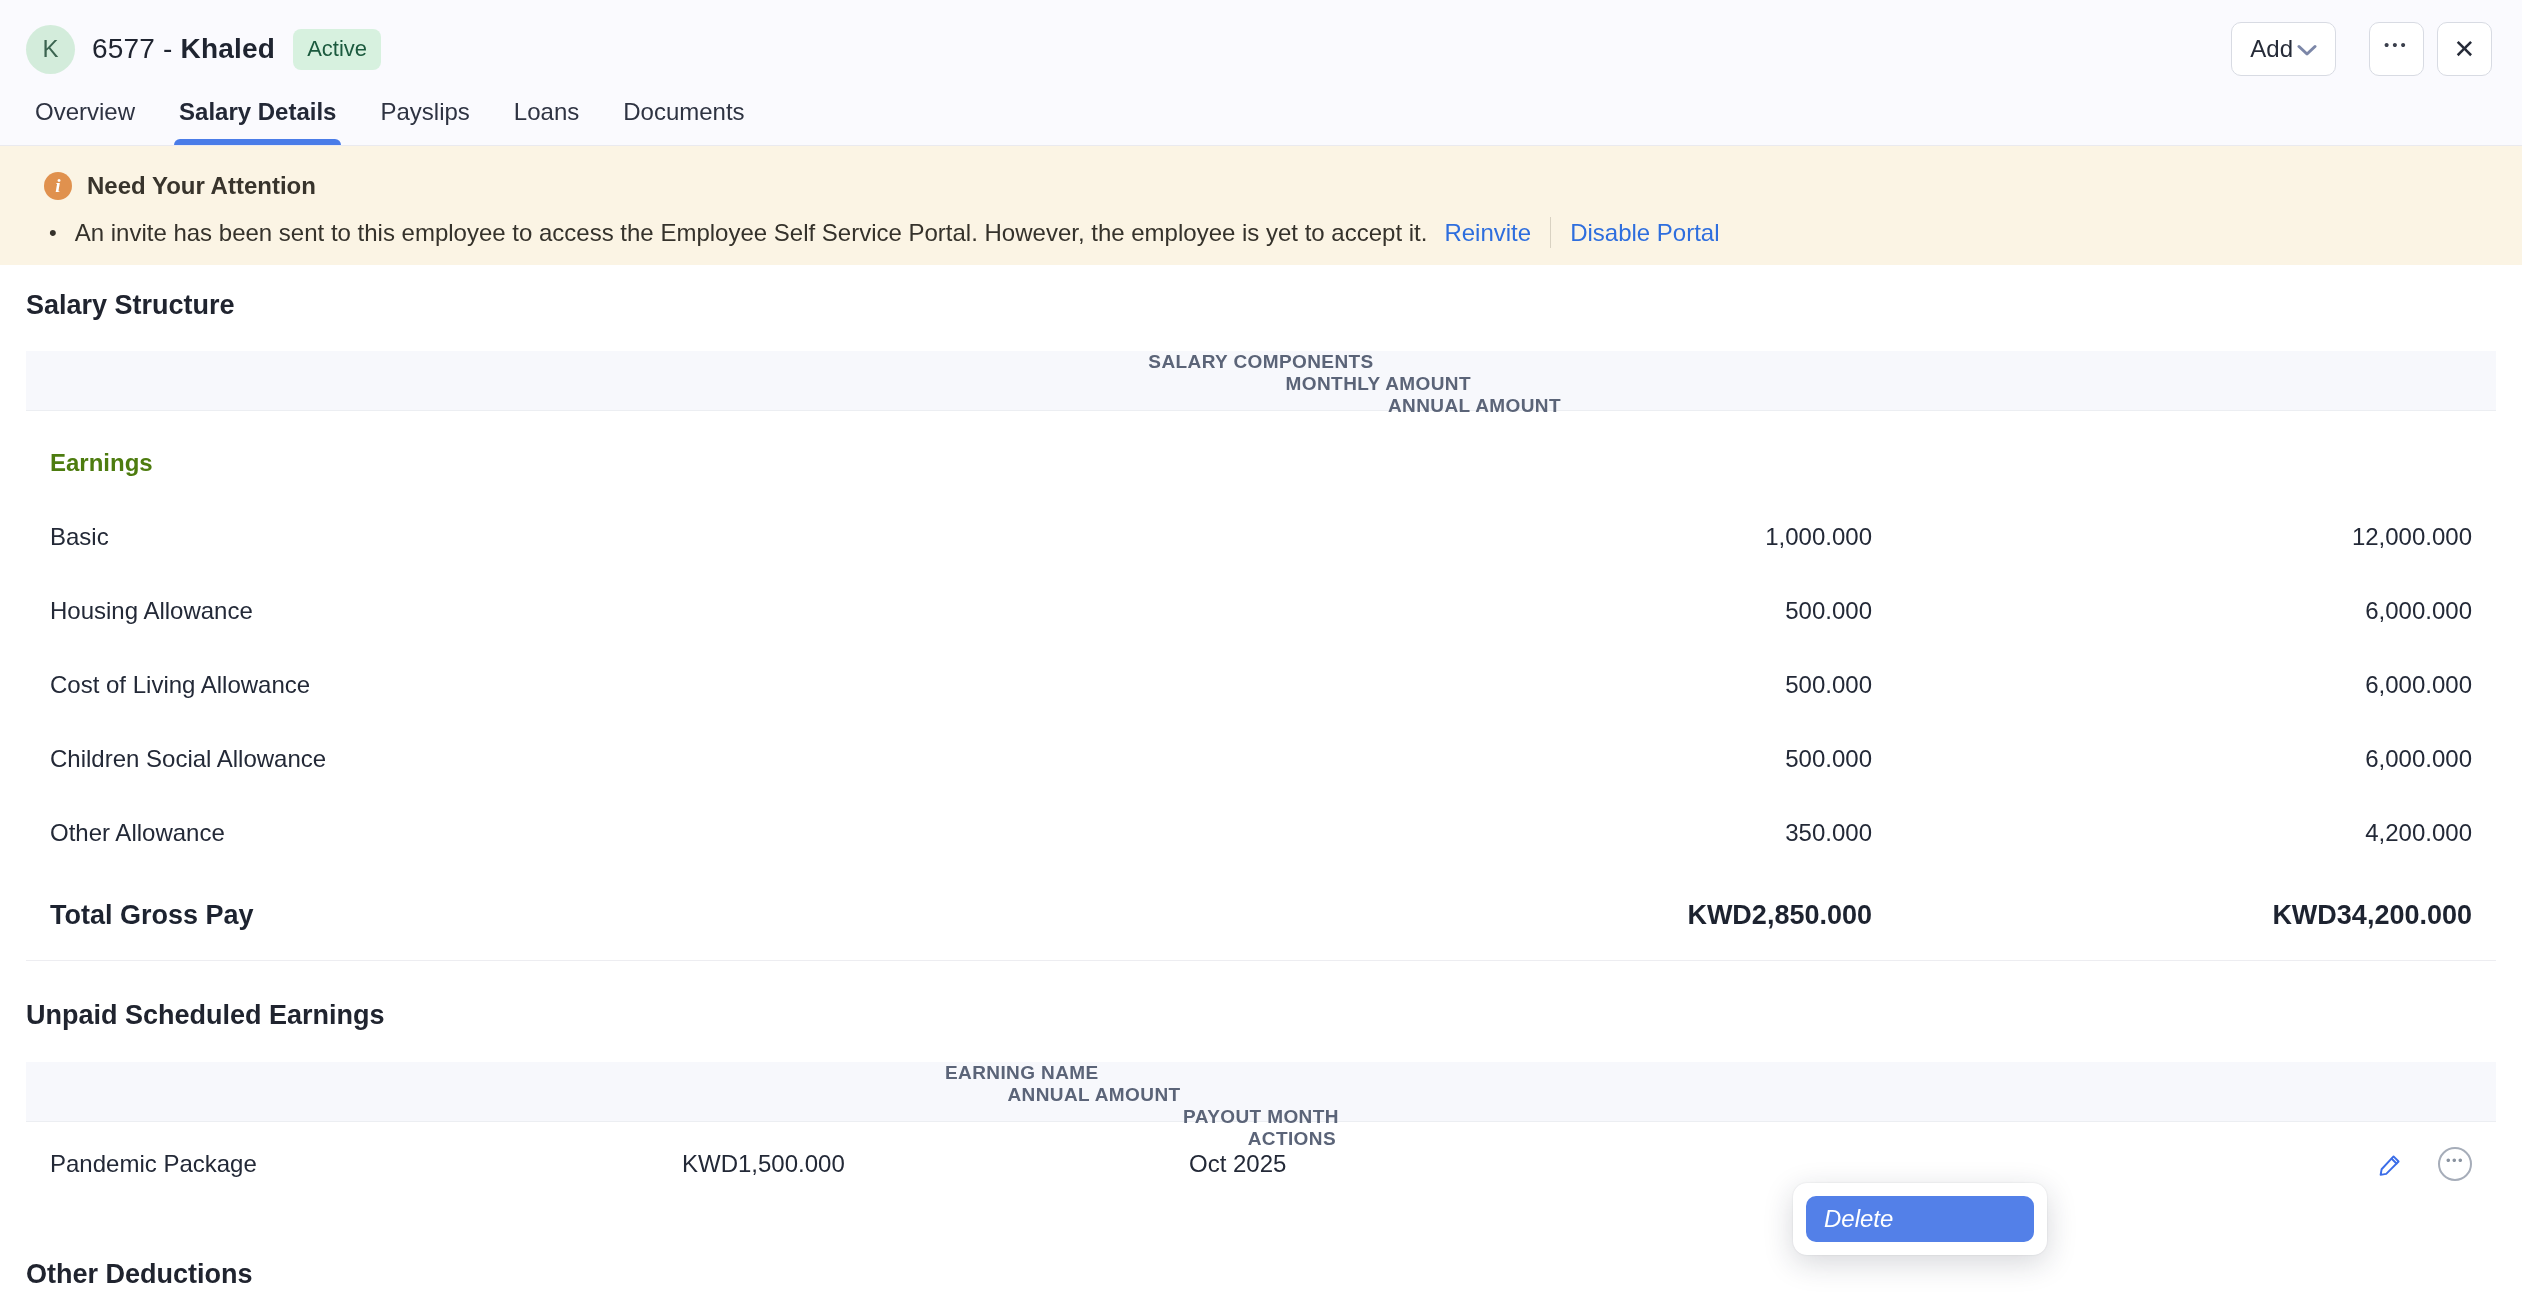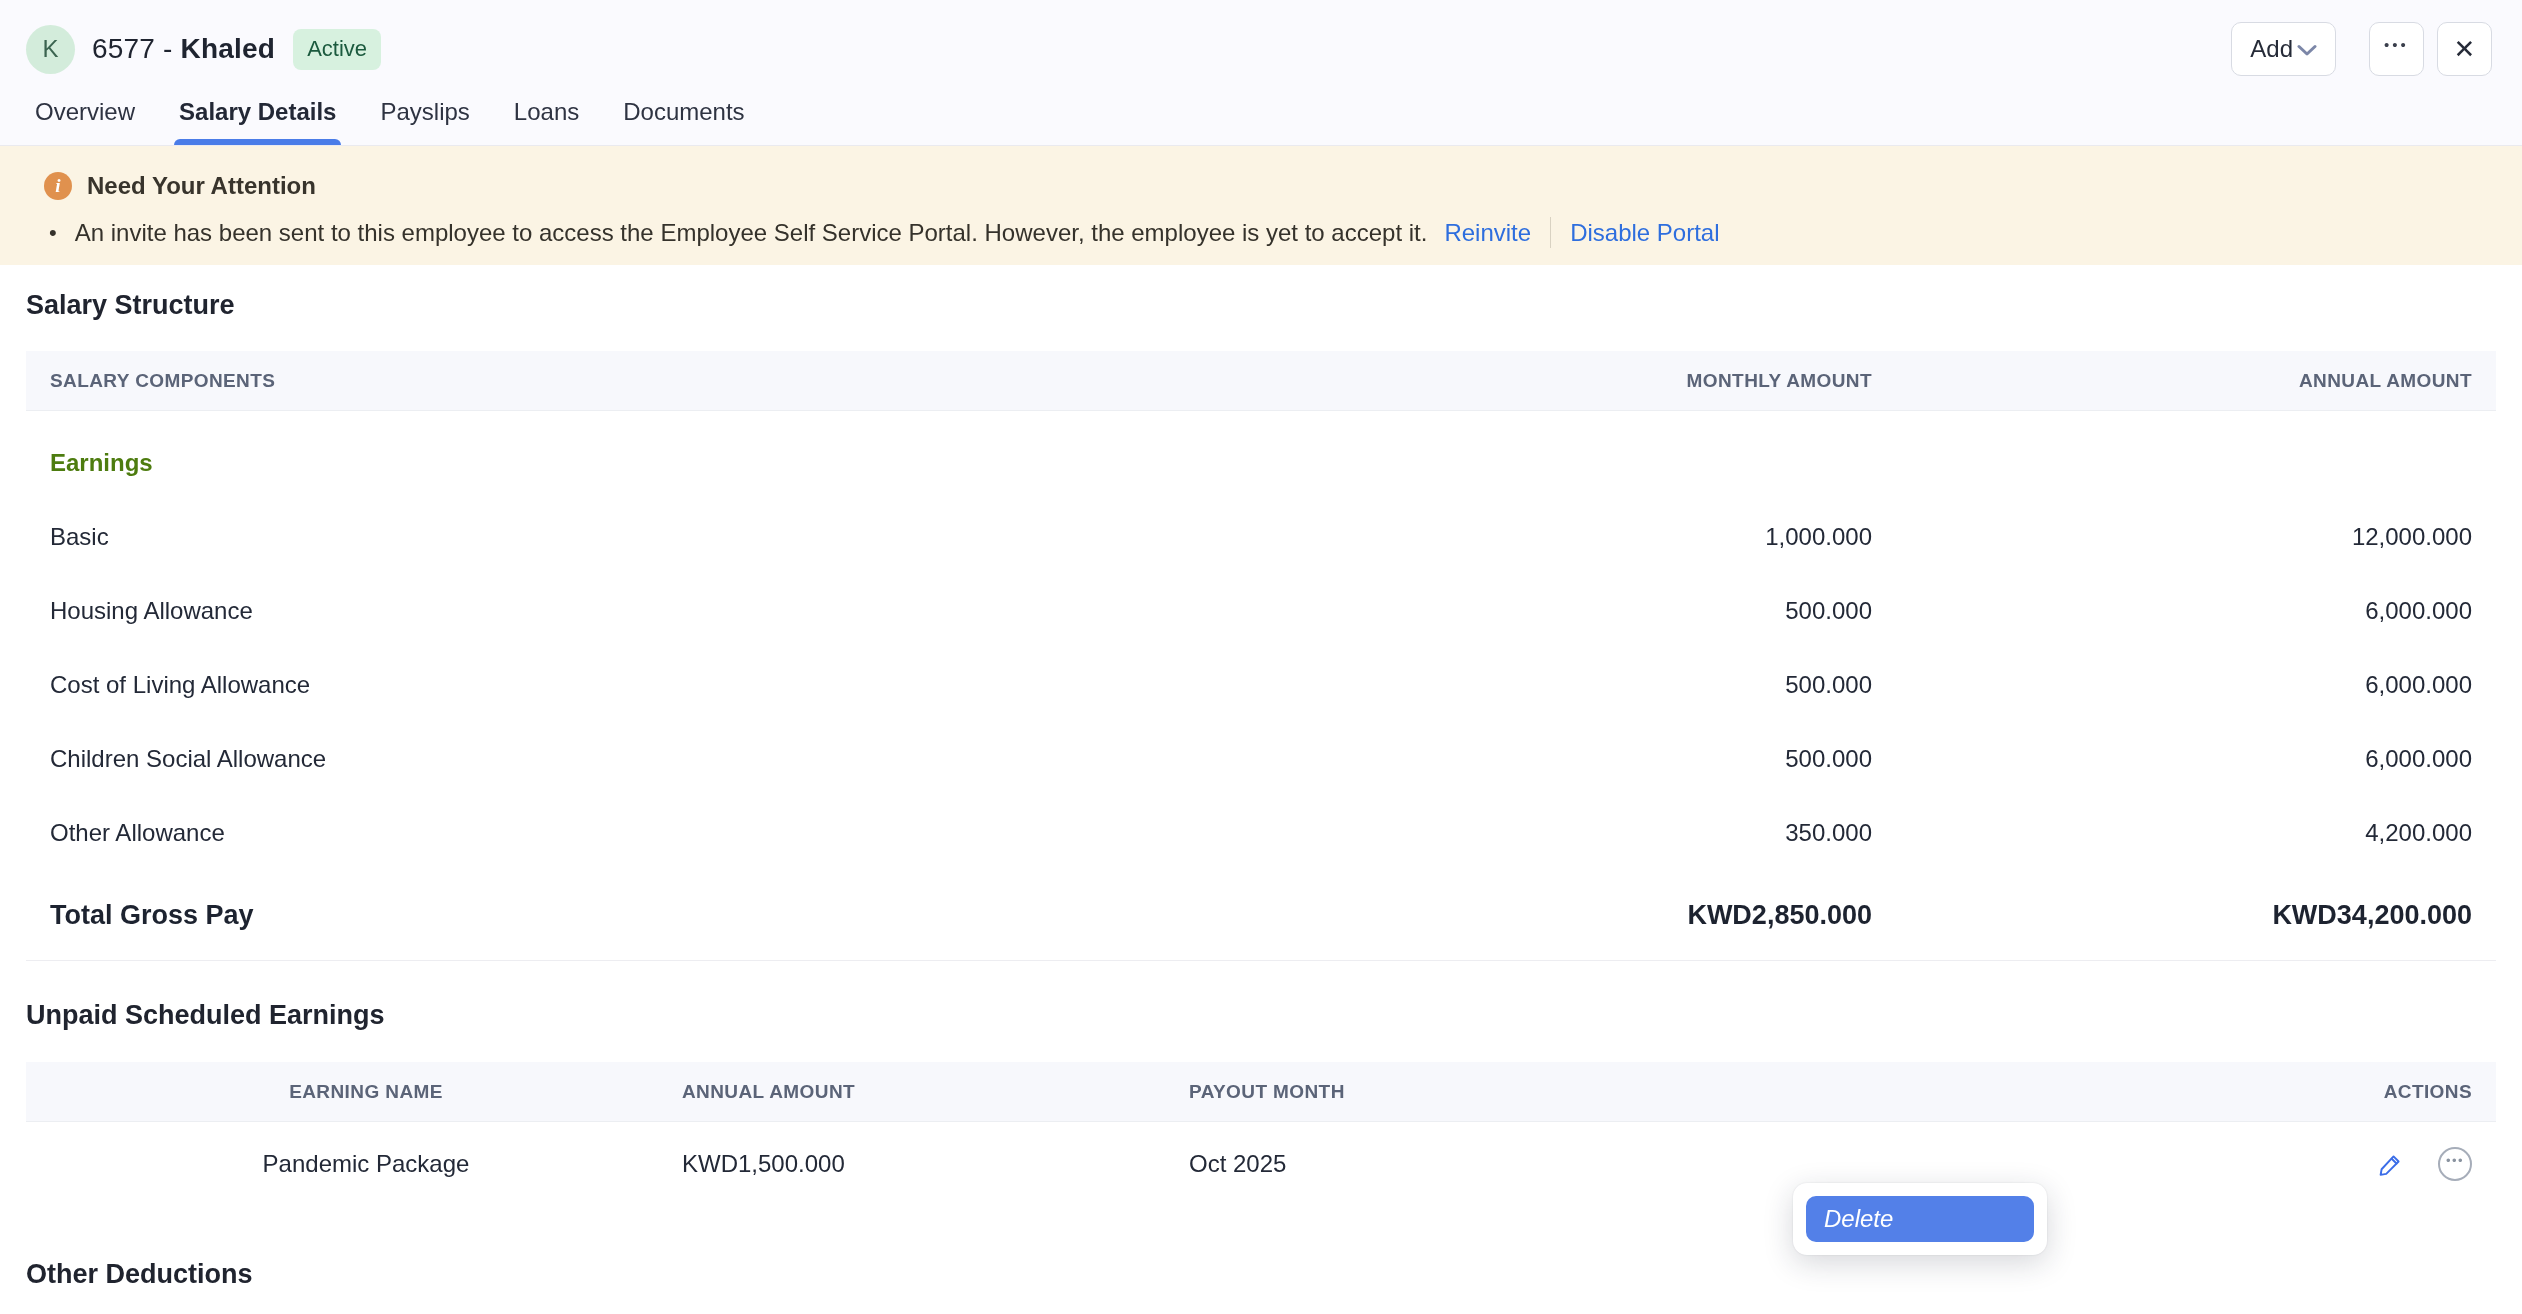--- a/index.html
+++ b/index.html
@@ -62,34 +62,35 @@
 
   
   .content { padding:0 26px; position:relative; }
   .section-heading { font-size:27px; font-weight:bold; color:#20242f; line-height:32px; }
   #salary-heading { margin-top:24px; }
 
   .thead {
     height:60px; background:#f7f8fc; display:flex; align-items:center; padding:0 24px;
     font-size:19px; font-weight:bold; color:#5b6478; letter-spacing:.4px;
     border-bottom:1px solid #eceef2;
+    flex-direction:column;
   }
   #salary-table { margin-top:30px; }
   .c-name { flex:1; }
   .c-monthly { width:420px; text-align:right; }
   .c-annual { width:600px; text-align:right; }
 
   .srow { display:flex; align-items:center; height:74px; padding:0 24px; font-size:24px; color:#232937; }
   .group-row { margin-top:15px; font-weight:bold; color:#4d7c0f; }
   .total-row { height:90px; font-weight:bold; font-size:27px; color:#1d2330; }
   .divider { height:1px; background:#ededf1; }
 
   #unpaid-heading { margin-top:38px; }
   #unpaid-table { margin-top:31px; }
-  .e-name { width:632px;text-align:center; }
+  .e-name { width:632px; }
   .e-annual { width:507px; }
   .e-payout { flex:1; }
   .e-actions { width:150px; text-align:right; }
   .erow { display:flex; align-items:center; height:84px; padding:0 24px; font-size:24px; color:#232937; }
   .actions-cell { display:flex; justify-content:flex-end; align-items:center; gap:34px; }
   .icon-btn { background:none; border:none; cursor:pointer; display:flex; align-items:center; justify-content:center; padding:0; }
   .ellipsis-circle {
     width:34px; height:34px; border-radius:50%; border:2px solid #a6adb9; color:#8a93a0;
     font-size:13px; letter-spacing:1.5px; display:flex; align-items:center; justify-content:center;
     padding-bottom:7px;

